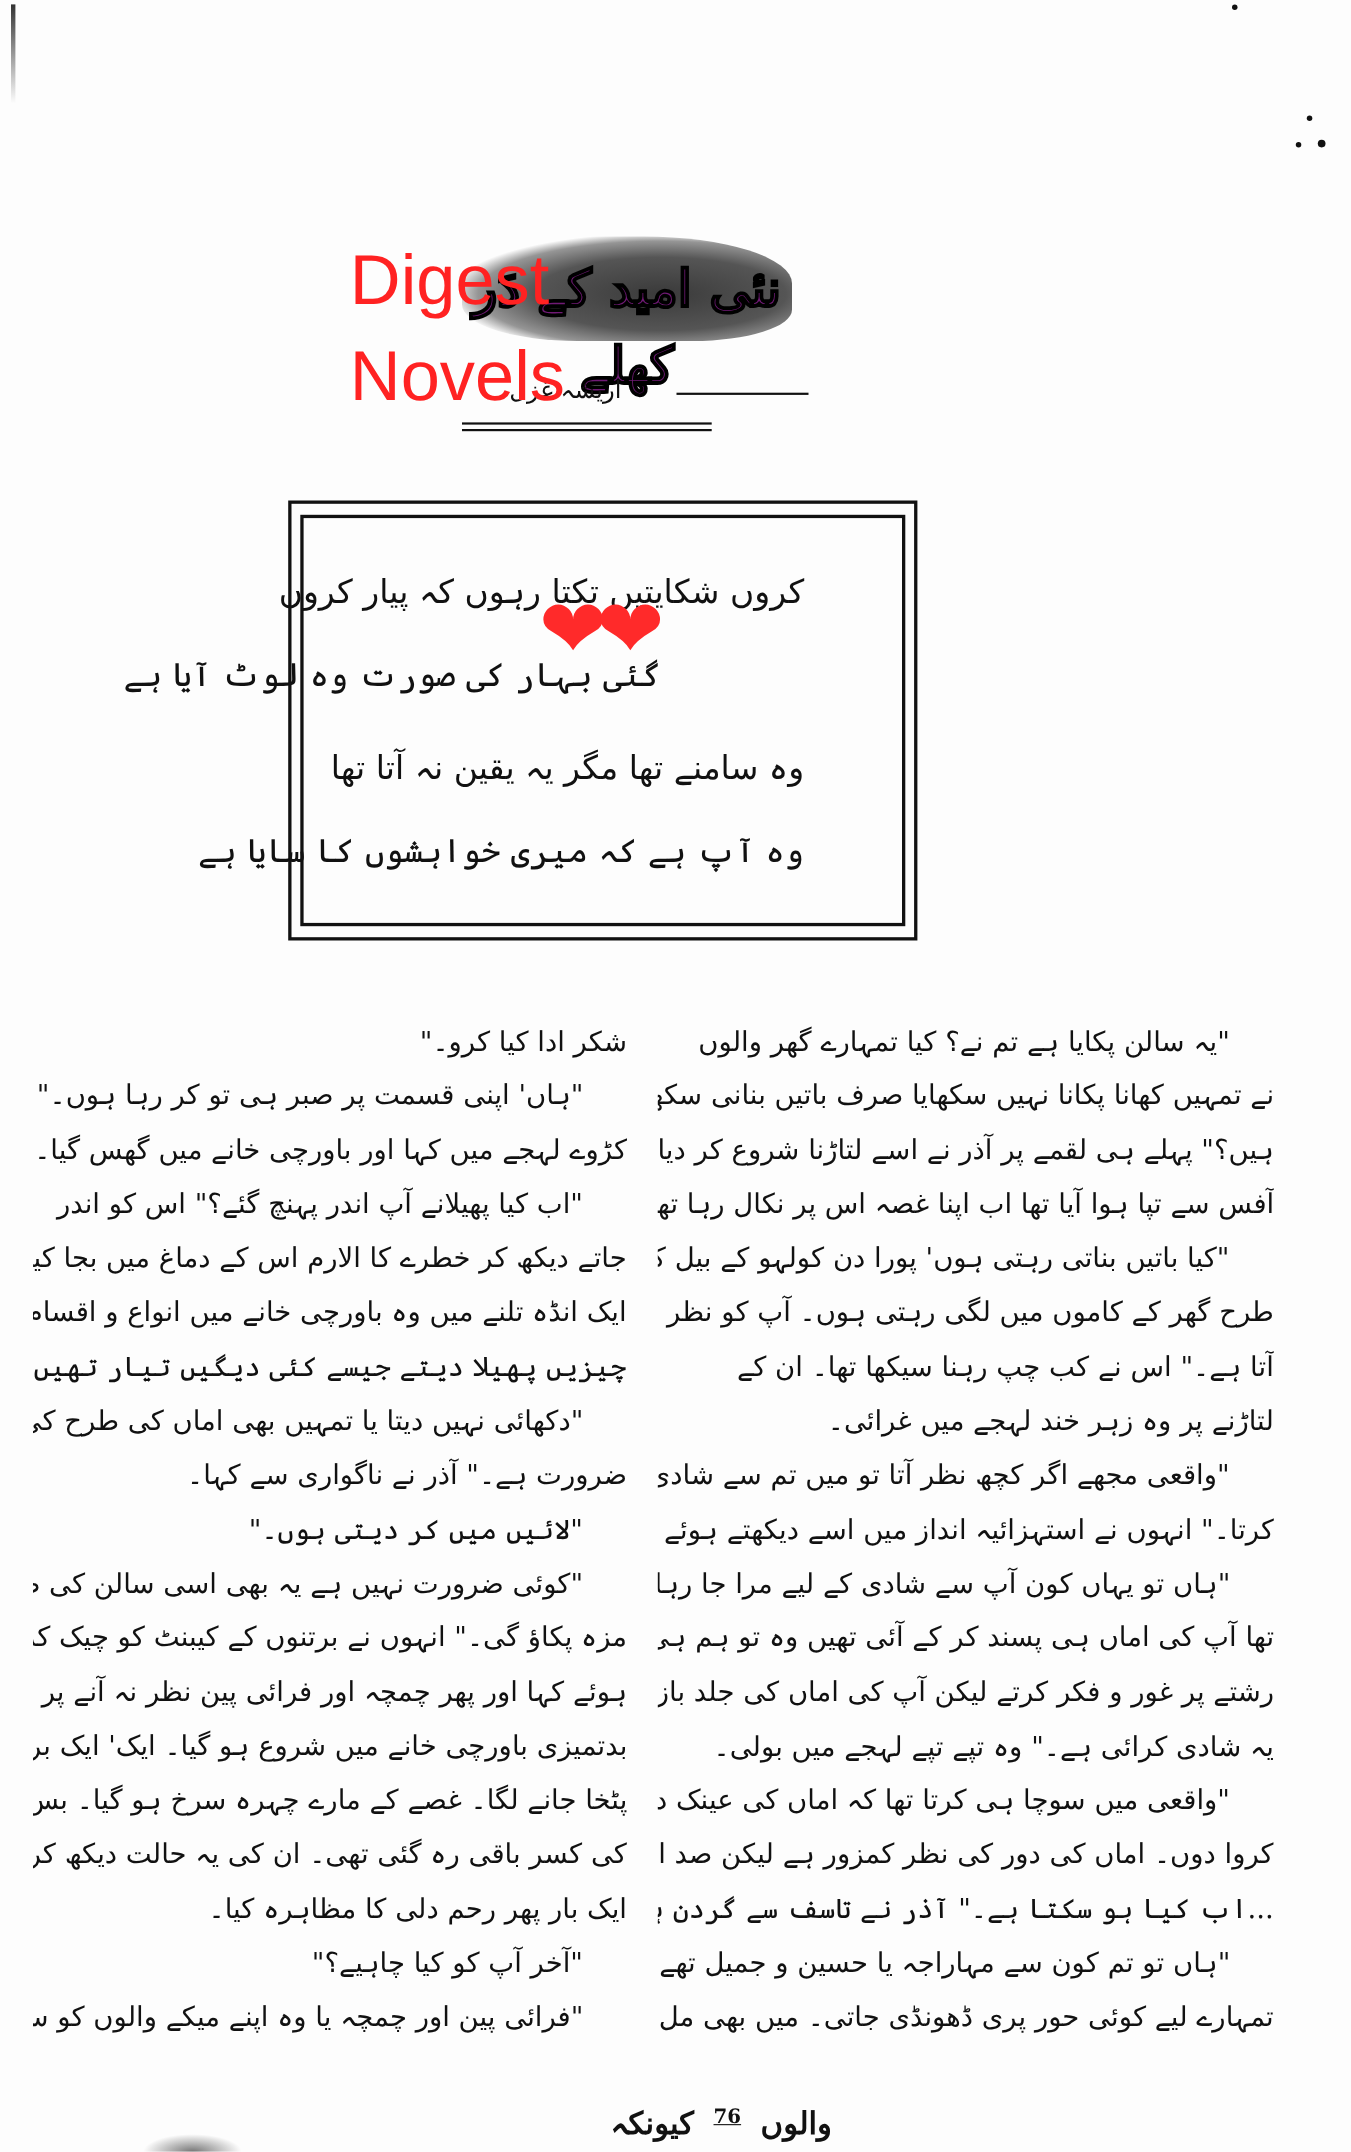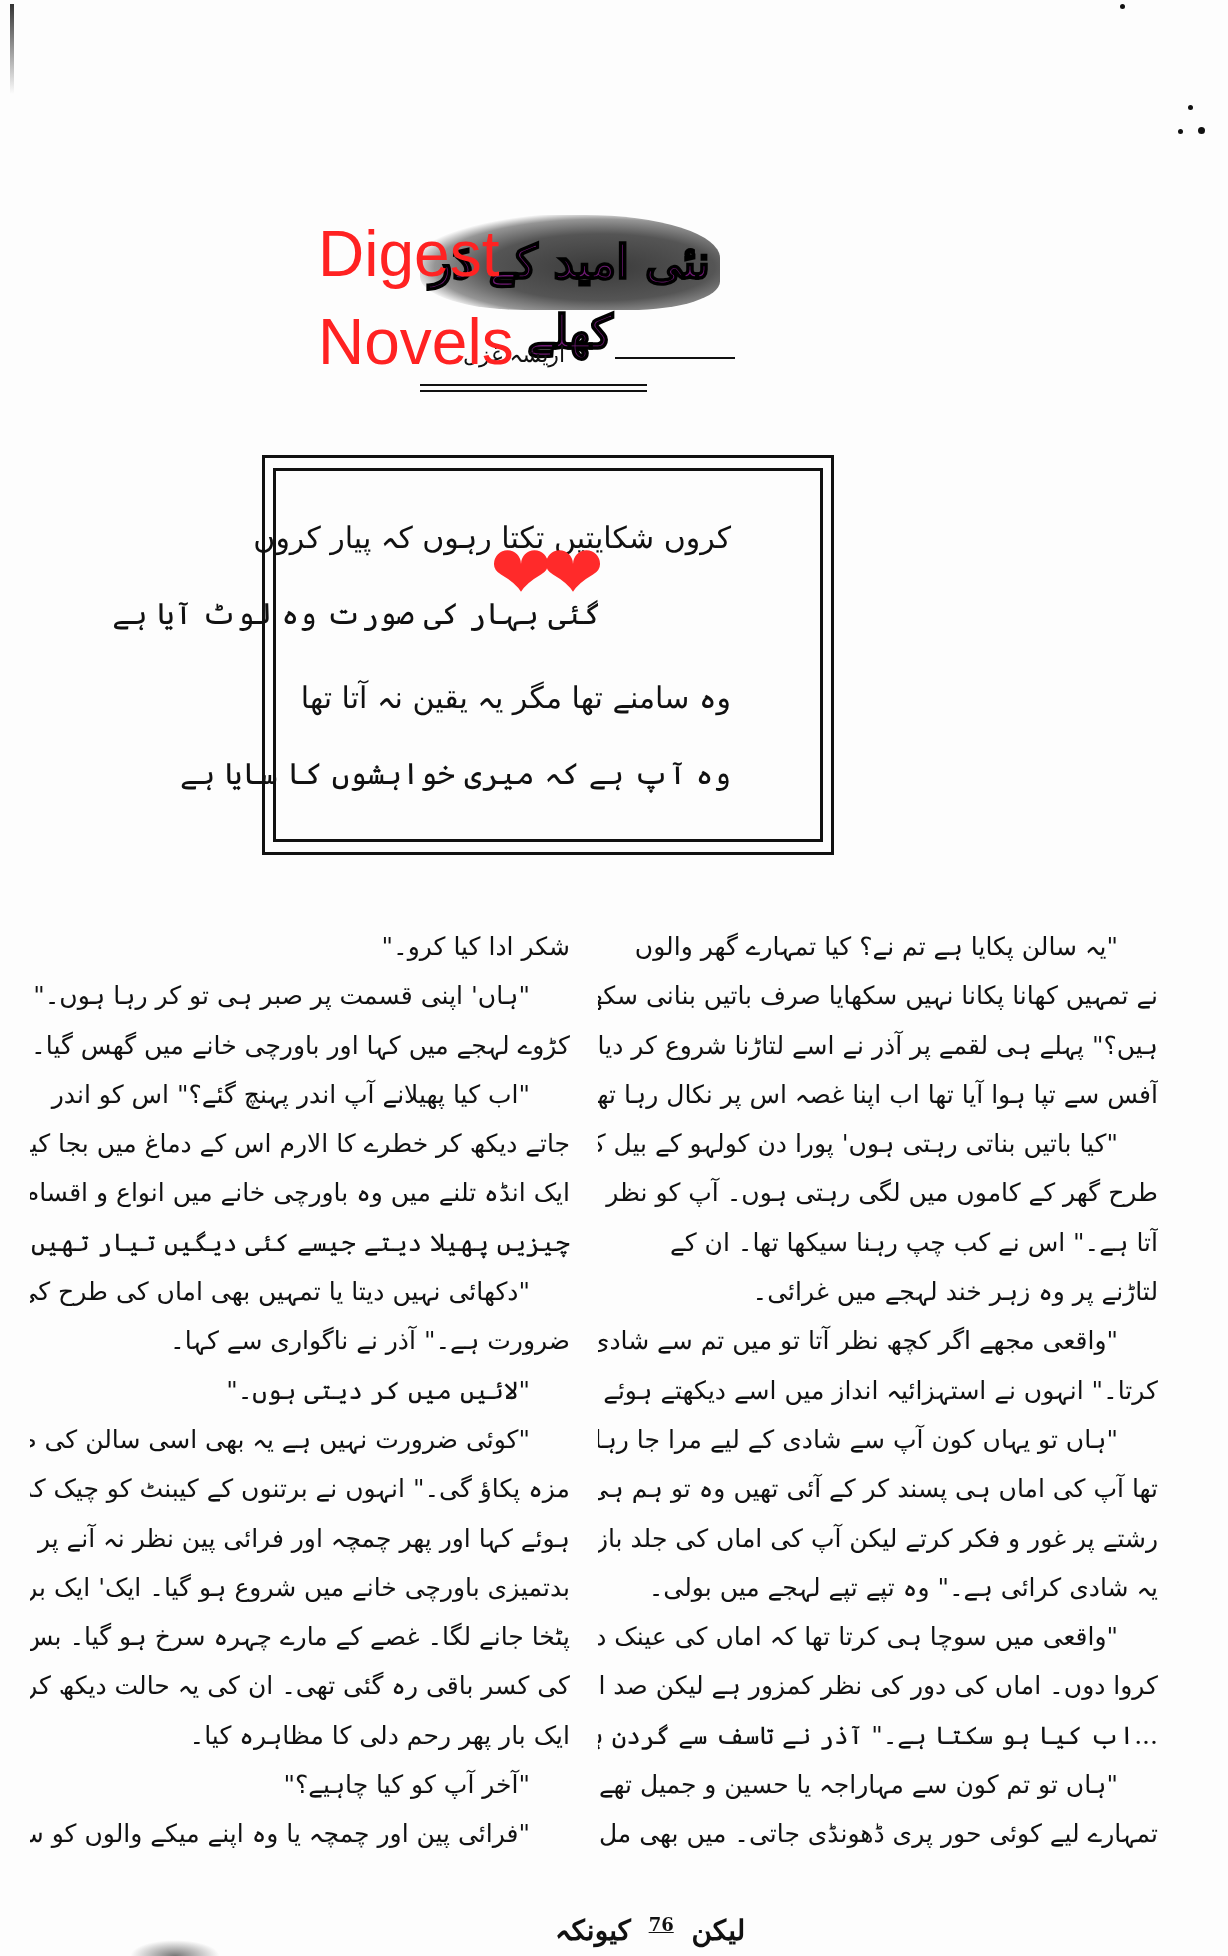--- a/index.html
+++ b/index.html
@@ -163,17 +163,17 @@
   <span class="col-line">ہوئے کہا اور پھر چمچہ اور فرائی پین نظر نہ آنے پر طوفان</span>
   <span class="col-line">بدتمیزی باورچی خانے میں شروع ہو گیا۔ ایک' ایک برتن کو</span>
   <span class="col-line">پٹخا جانے لگا۔ غصے کے مارے چہرہ سرخ ہو گیا۔ بس بال نوچنے</span>
   <span class="col-line">کی کسر باقی رہ گئی تھی۔ ان کی یہ حالت دیکھ کر اس نے</span>
   <span class="col-line">ایک بار پھر رحم دلی کا مظاہرہ کیا۔</span>
   <span class="col-line indent">"آخر آپ کو کیا چاہیے؟"</span>
   <span class="col-line indent">"فرائی پین اور چمچہ یا وہ اپنے میکے والوں کو سونپ آئی</span>
 </div>
 
 <div class="footer">
-  <span>لیکن</span>
+  <span>والوں</span>
   <span class="page-num">76</span>
   <span>کیونکہ</span>
 </div>
 <div class="bottom-smudge"></div>
 
 </body></html>

